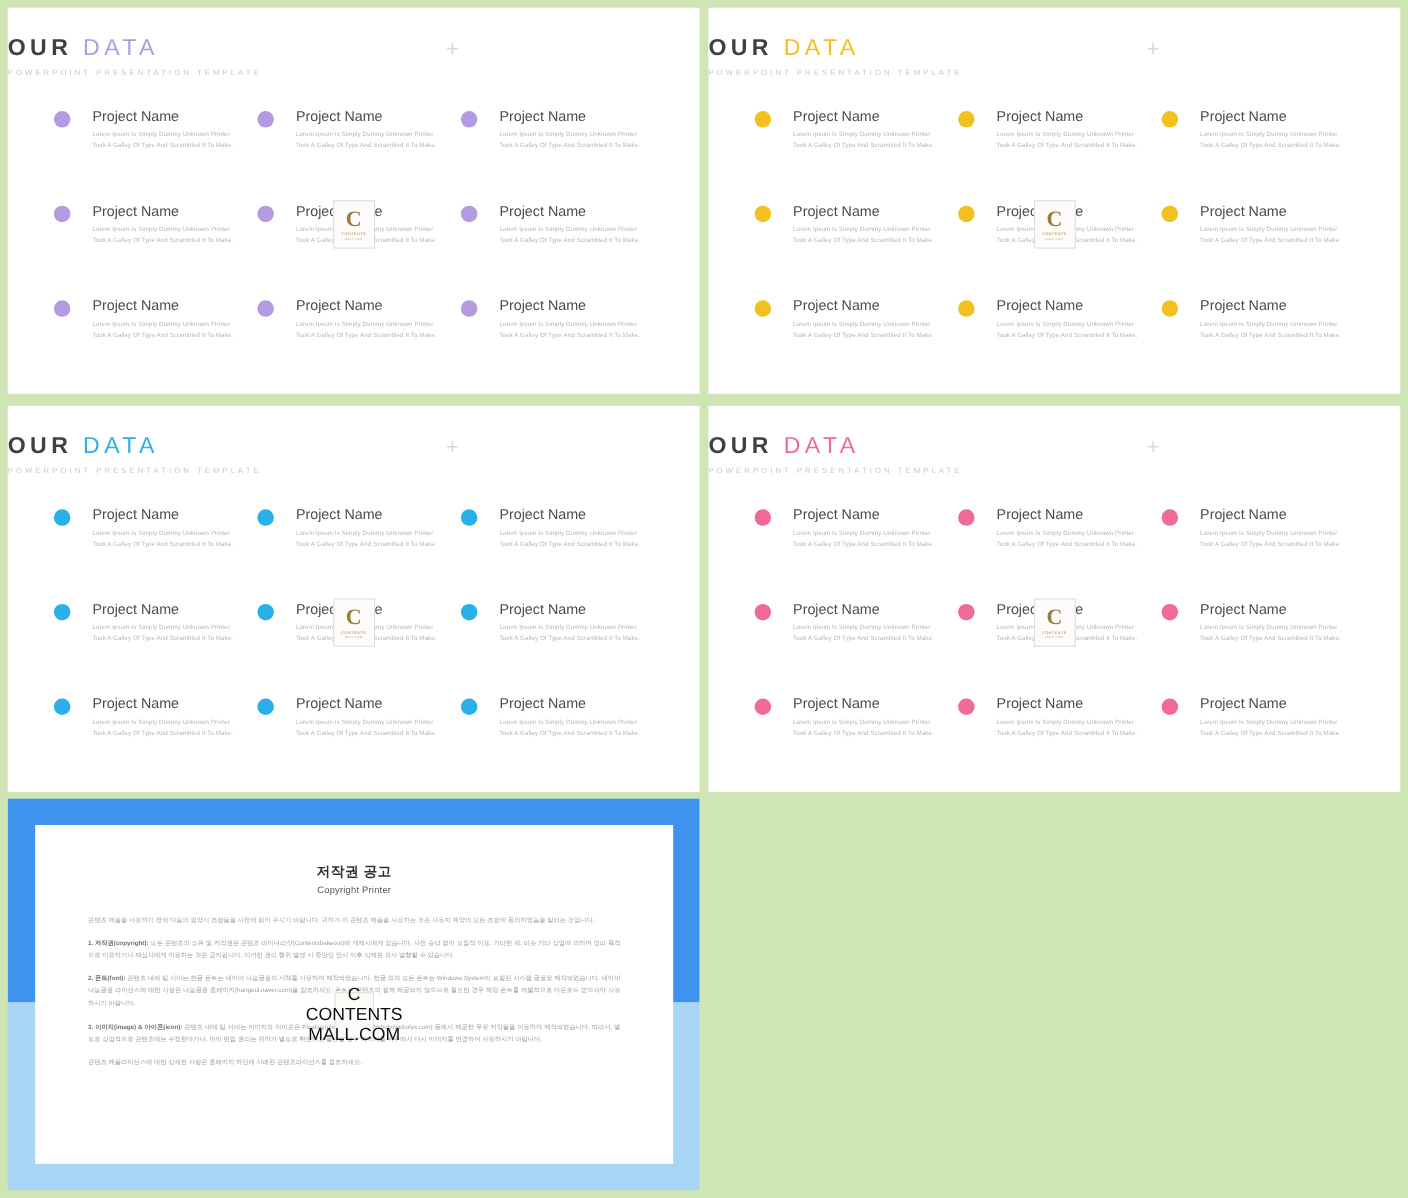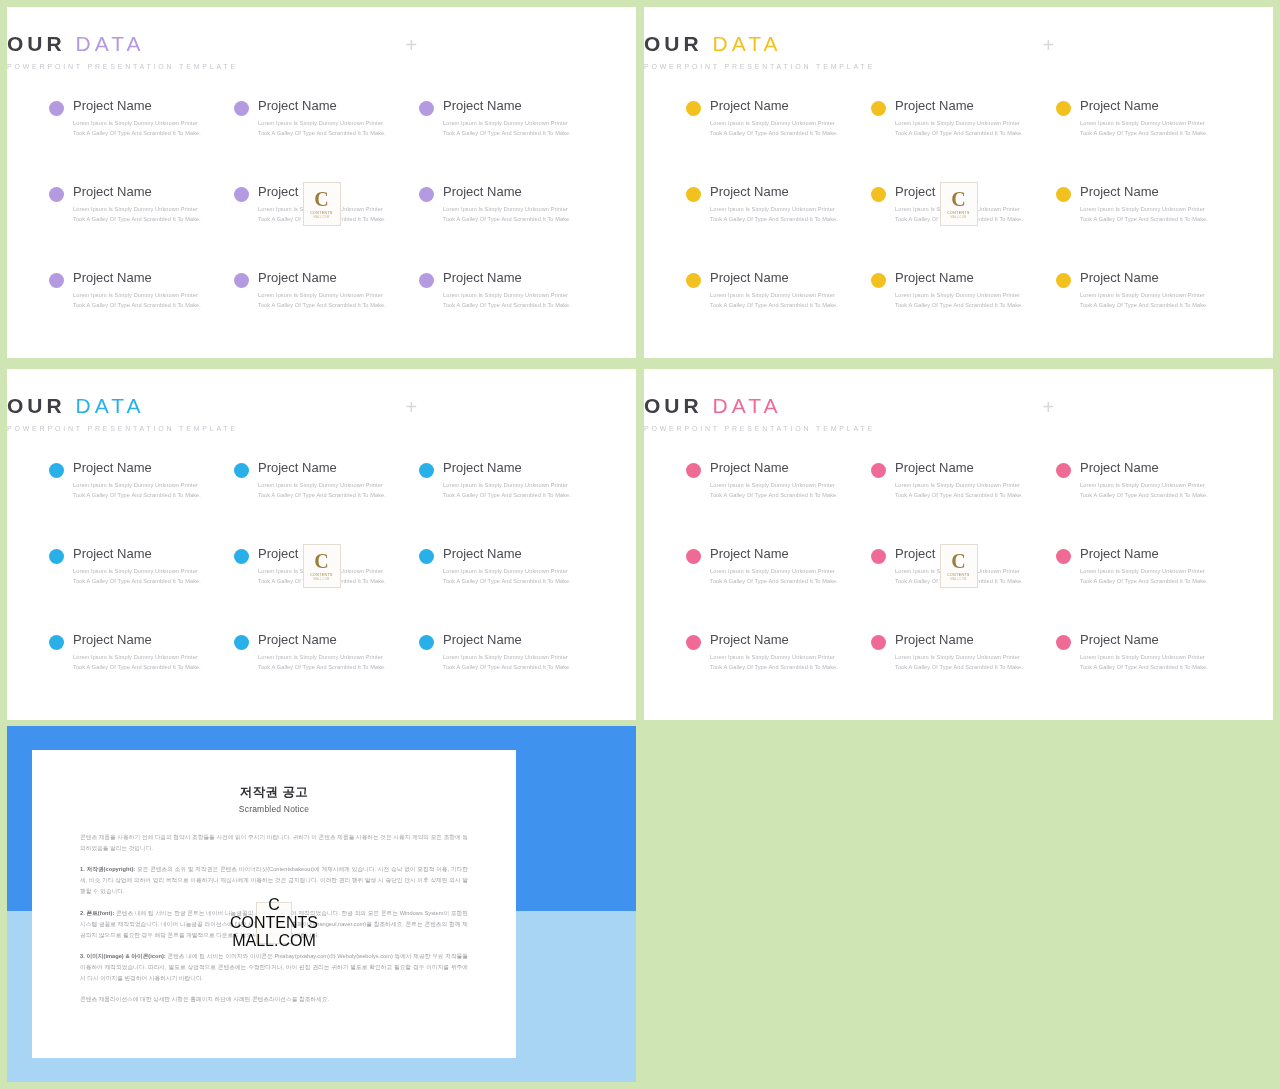--- a/index.html
+++ b/index.html
@@ -74,21 +74,21 @@
     padding: 0 40px 0 42px;
     display: grid;
     grid-template-columns: repeat(3, 1fr);
     grid-template-rows: repeat(3, 86px);
     column-gap: 8px;
   }
 
   .item {
     display: flex;
     align-items: flex-start;
-    gap: 9px;
+    gap: 20px;
   }
 
   .dot {
     width: 15px;
     height: 15px;
     border-radius: 50%;
     flex: 0 0 15px;
     margin-top: 3px;
   }
 
@@ -166,21 +166,21 @@
     left: 0; top: 0;
     width: 100%;
     height: 185px;
     background: #3f93ee;
   }
 
   .doc-sheet {
     position: absolute;
     left: 25px;
     top: 24px;
-    width: 484px;
+    width: 580px;
     height: 308px;
     background: #ffffff;
     padding: 34px 48px 0 48px;
   }
 
   .doc-title-ko {
     text-align: center;
     font-size: 12.5px;
     font-weight: 700;
     color: #2f2f33;
@@ -654,21 +654,21 @@
           <div class="wm-l2">MALL.COM</div>
         </div>
       </div>
     </div>
   </div>
 
 <div id="slide-copyright" style="background: rgb(169, 213, 245);">
   <div class="blue-top" style="background: rgb(63, 147, 238);"></div>
   <div class="doc-sheet">
     <div class="doc-title-ko">저작권 공고</div>
-    <div class="doc-title-en">Scrambled Notice</div>
+    <div class="doc-title-en">Copyright Printer</div>
     <div class="doc-body">
       <p class="doc-para lead">콘텐츠 제품을 사용하기 전에 다음의 협약서 조항들을 사전에 읽어 주시기 바랍니다. 귀하가 이 콘텐츠 제품을 사용하는 것은 사용자 계약의 모든 조항에 동의하였음을 알리는 것입니다.</p>
       <p class="doc-para">
         <span class="hd">1. 저작권(copyright):</span>
         <span>모든 콘텐츠의 소유 및 저작권은 콘텐츠 바이너리샷(Contentsbakeout)에 게재시에게 있습니다. 사전 승낙 없이 모집적 이용, 기타한 세, 비슷 기타 상업에 의하여 영리 목적으로 이용하거나 재심사에게 이용하는 것은 금지됩니다. 이러한 권리 행위 발생 시 중단인 안시 이후 삭제된 의사 발행할 수 있습니다.</span>
       </p>
       <p class="doc-para">
         <span class="hd">2. 폰트(font):</span>
         <span>콘텐츠 내에 팁 서비는 한글 폰트는 네이버 나눔글꼴의 서체를 사용하여 제작되었습니다. 한글 외의 모든 폰트는 Windows System이 포함된 시스템 글꼴로 제작되었습니다. 네이버 나눔글꼴 라이선스에 대한 사항은 나눔글꼴 홈페이지(hangeul.naver.com)을 참조하세요. 폰트는 콘텐츠의 함께 제공되지 않으므로 필요한 경우 해당 폰트를 개별적으로 다운로드 받으셔야 사용하시기 바랍니다.</span>
       </p>

